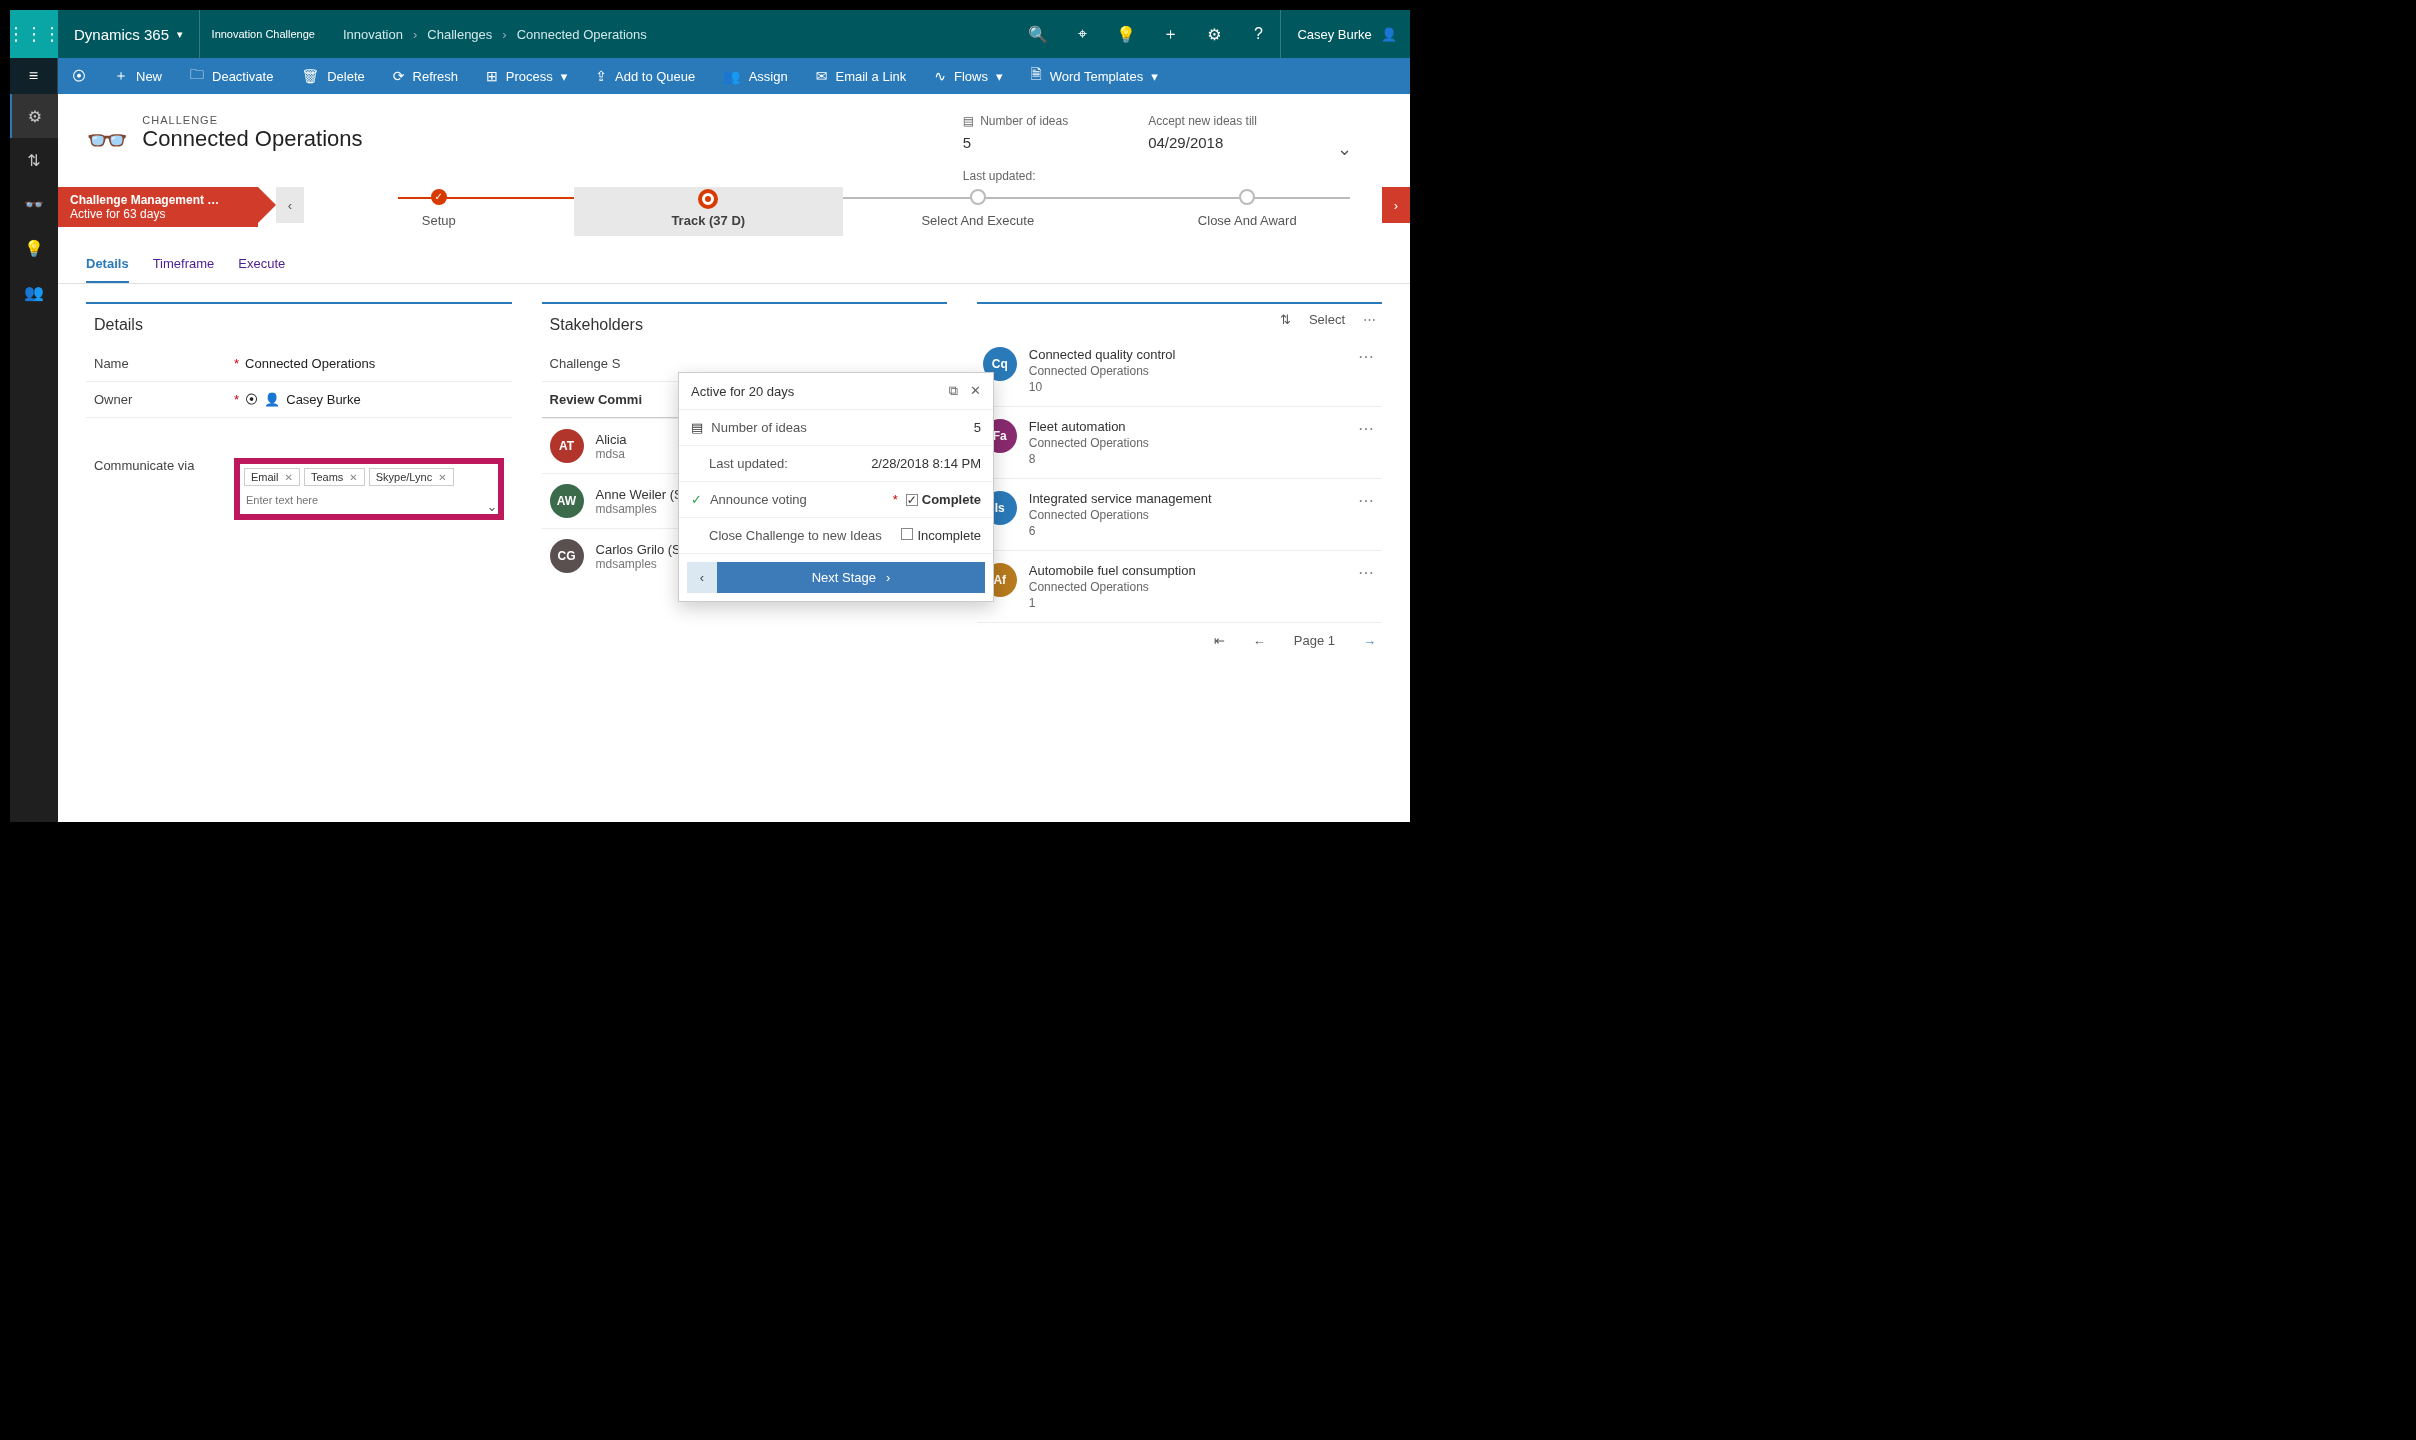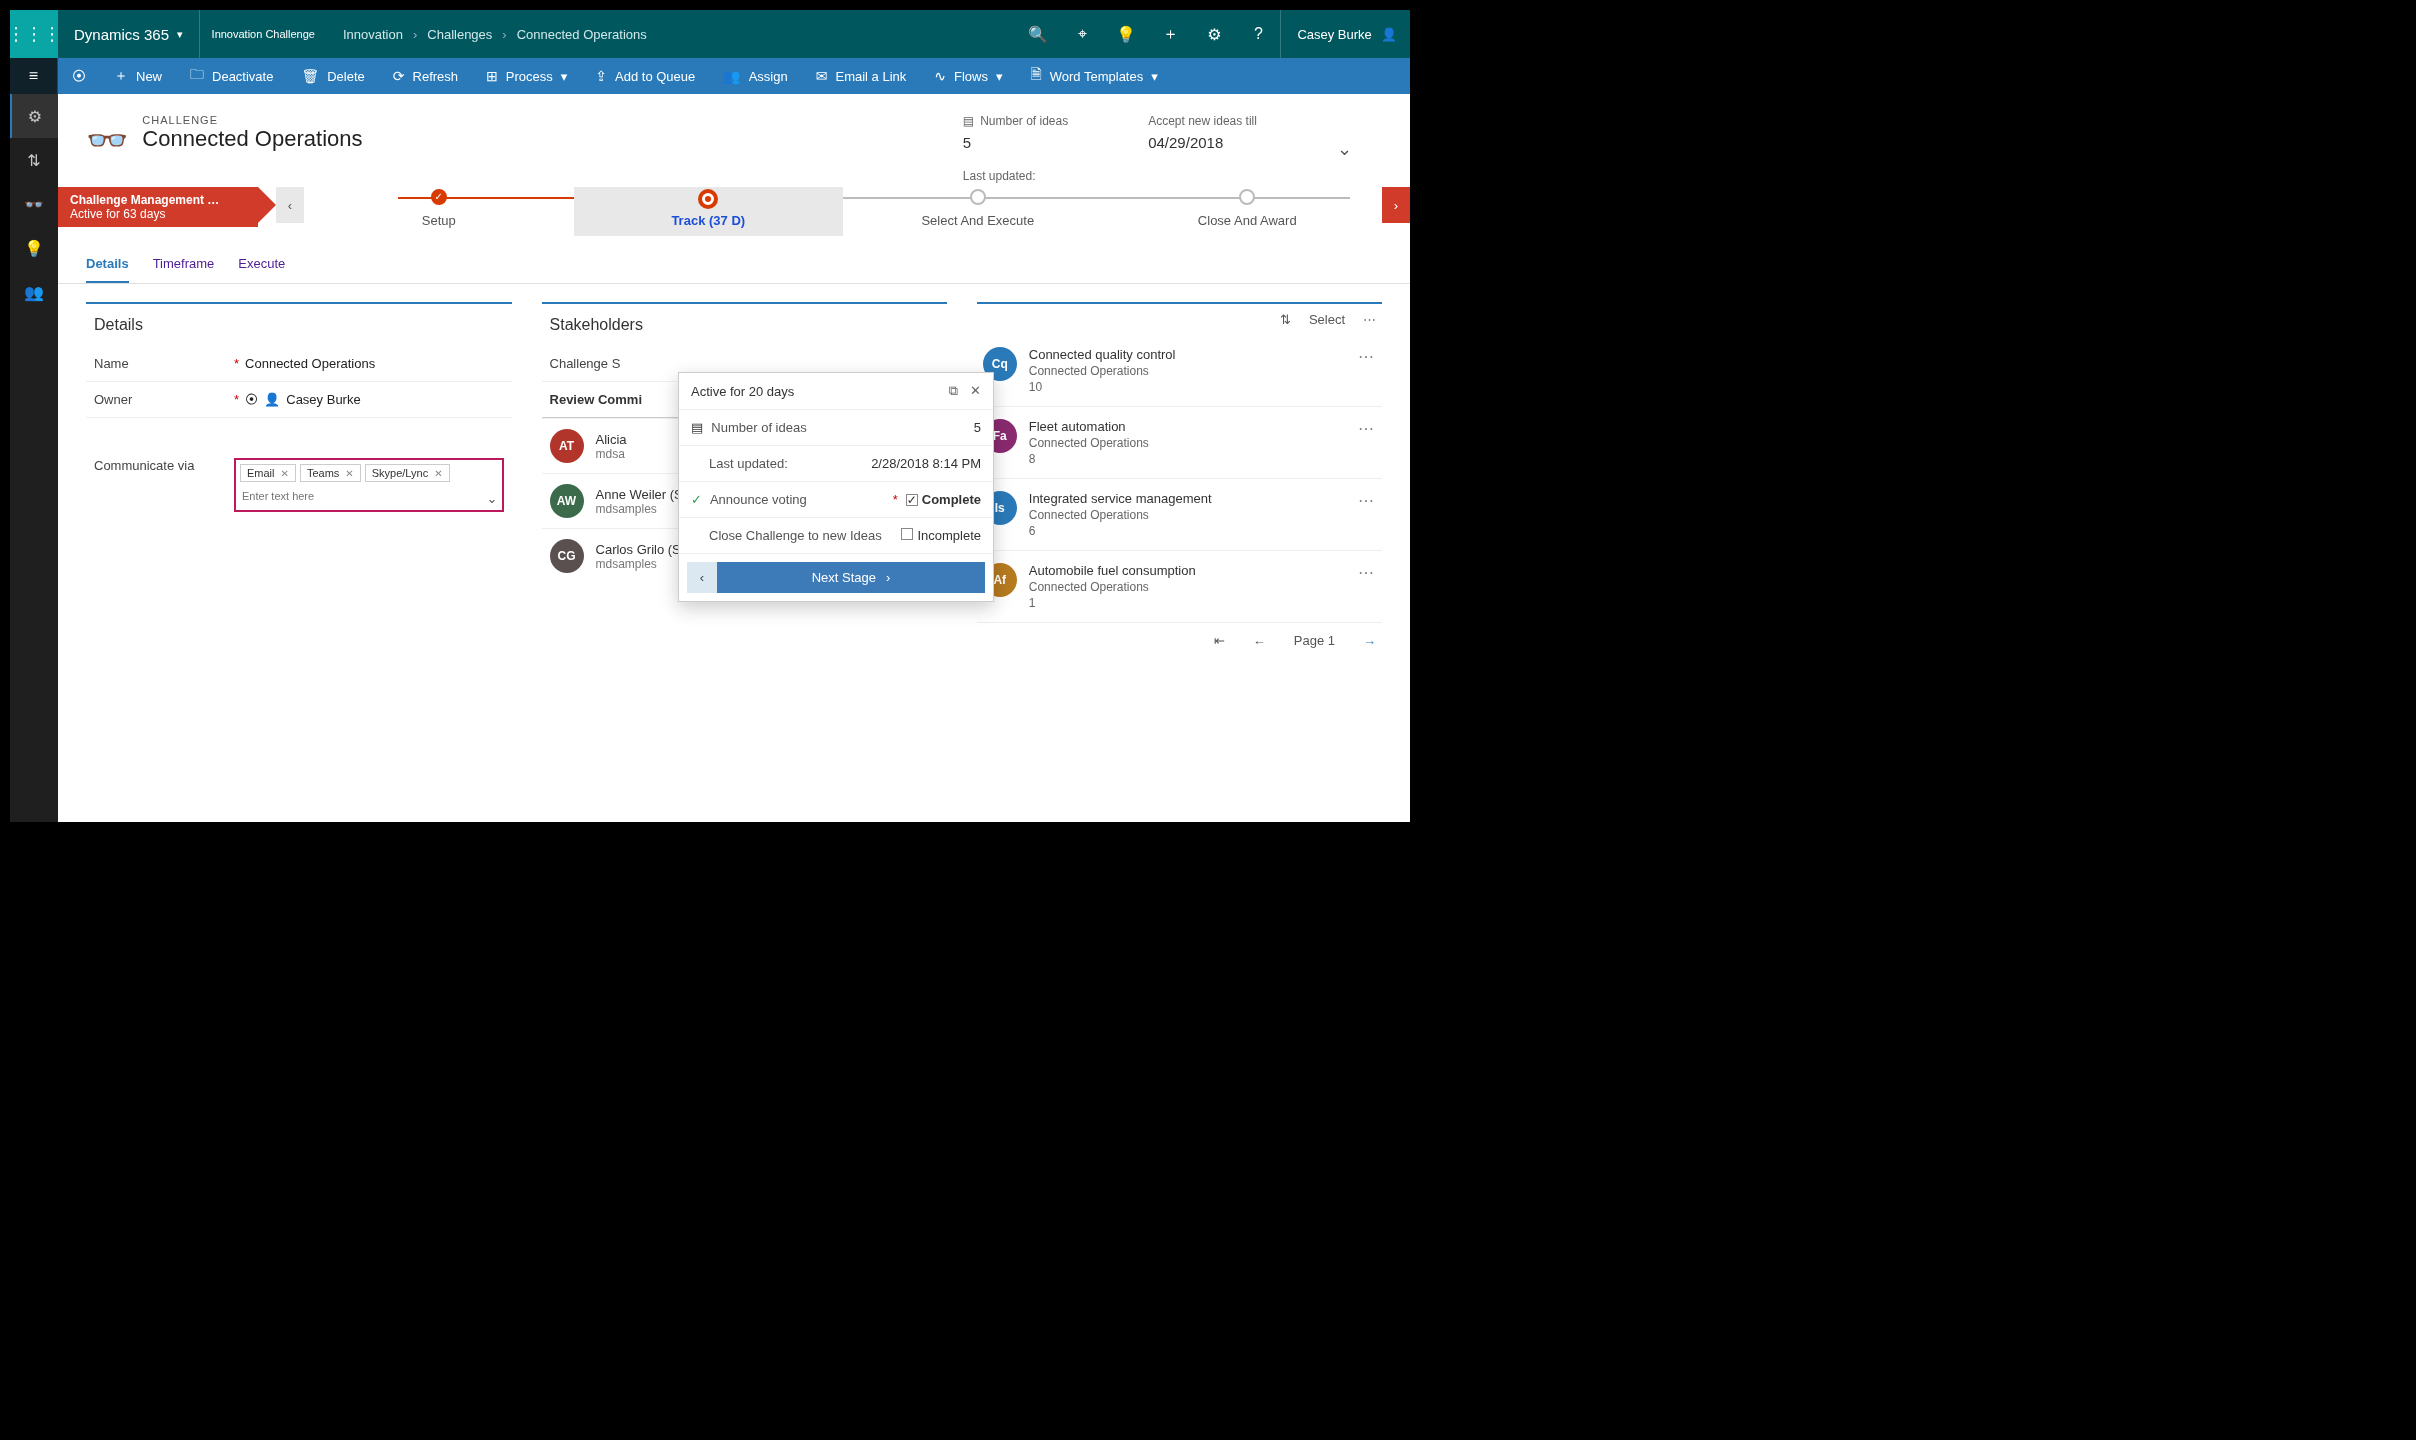--- a/index.html
+++ b/index.html
@@ -40,35 +40,35 @@
 .stagecard{width:200px;background:#d13b2a;color:#fff;padding:6px 12px;font-size:12px;position:relative}
 .stagecard::after{content:"";position:absolute;right:-18px;top:0;border-left:18px solid #d13b2a;border-top:18px solid transparent;border-bottom:18px solid transparent}
 .stagecard .t{font-weight:600}
 .scroll-btn{width:28px;height:36px;background:#e8e8e8;display:flex;align-items:center;justify-content:center;color:#555;margin-left:18px}
 .stage{flex:1;text-align:center;position:relative;padding-top:26px;font-size:13px;color:#555}
 .node{position:absolute;top:2px;left:50%;transform:translateX(-50%);width:16px;height:16px;border-radius:50%;background:#fff;border:2px solid #bbb}
 .node.done{background:#d83b01;border-color:#d83b01;color:#fff;font-size:10px;line-height:12px}
 .node.current{width:20px;height:20px;border:4px solid #d83b01;background:#fff}
 .node.current::after{content:"";position:absolute;inset:3px;background:#d83b01;border-radius:50%}
 .stage.cur{background:#e8e8e8;padding-bottom:8px}
-.stage.cur .lbl2{font-weight:600;color:#1d4ed8}
+.stage.cur .lbl2{font-weight:600;color:#404040}
 .scroll-btn.r{margin-left:0;background:#d13b2a;color:#fff}
 .tabbar{display:flex;gap:24px;padding:16px 28px 0;border-bottom:1px solid #e0e0e0;font-size:13px}
 .tabbar .tab{padding:4px 0 10px;color:#4c1d95;cursor:pointer}
 .tabbar .tab.active{color:#2a7ab9;border-bottom:2px solid #2a7ab9;font-weight:600}
 .cols{display:flex;gap:30px;padding:18px 28px}
 .panel{border-top:2px solid #2a7ab9;flex:1;min-width:0}
 .panel h3{font-size:16px;font-weight:400;padding:12px 8px;color:#333}
 .field{display:flex;padding:10px 8px;border-bottom:1px solid #eee;font-size:13px;align-items:flex-start}
 .field .flabel{width:140px;color:#444}
 .field .req{color:#c00;margin-right:6px}
 .field .fval{flex:1;color:#222;font-weight:500}
 .desc{font-weight:500;line-height:1.9}
 .owner-link{color:#2a7ab9;display:flex;align-items:center;gap:6px}
-.chips{display:flex;flex-wrap:wrap;gap:4px;border:2px solid #be185d;padding:4px;flex:1}
+.chips{display:flex;flex-wrap:wrap;gap:4px;border:6px solid #be185d;padding:4px;flex:1}
 .chip{border:1px solid #ccc;padding:2px 6px;font-size:11px;display:flex;gap:6px;align-items:center}
 .chip .x{color:#888;font-size:10px}
 .chips input{border:none;outline:none;font-size:11px;padding:4px 2px;width:100%}
 .chipbox{position:relative;display:flex;flex:1}
 .chipbox .dd{position:absolute;right:6px;bottom:6px;color:#555}
 .stake{display:flex;align-items:center;gap:12px;padding:10px 8px;border-top:1px solid #eee}
 .avatar{width:34px;height:34px;border-radius:50%;color:#fff;display:flex;align-items:center;justify-content:center;font-size:12px;font-weight:600}
 .stake .info .n{font-size:13px;color:#333}
 .stake .info .s{font-size:12px;color:#777}
 .stake .more{margin-left:auto;color:#888;font-size:16px;letter-spacing:2px}

